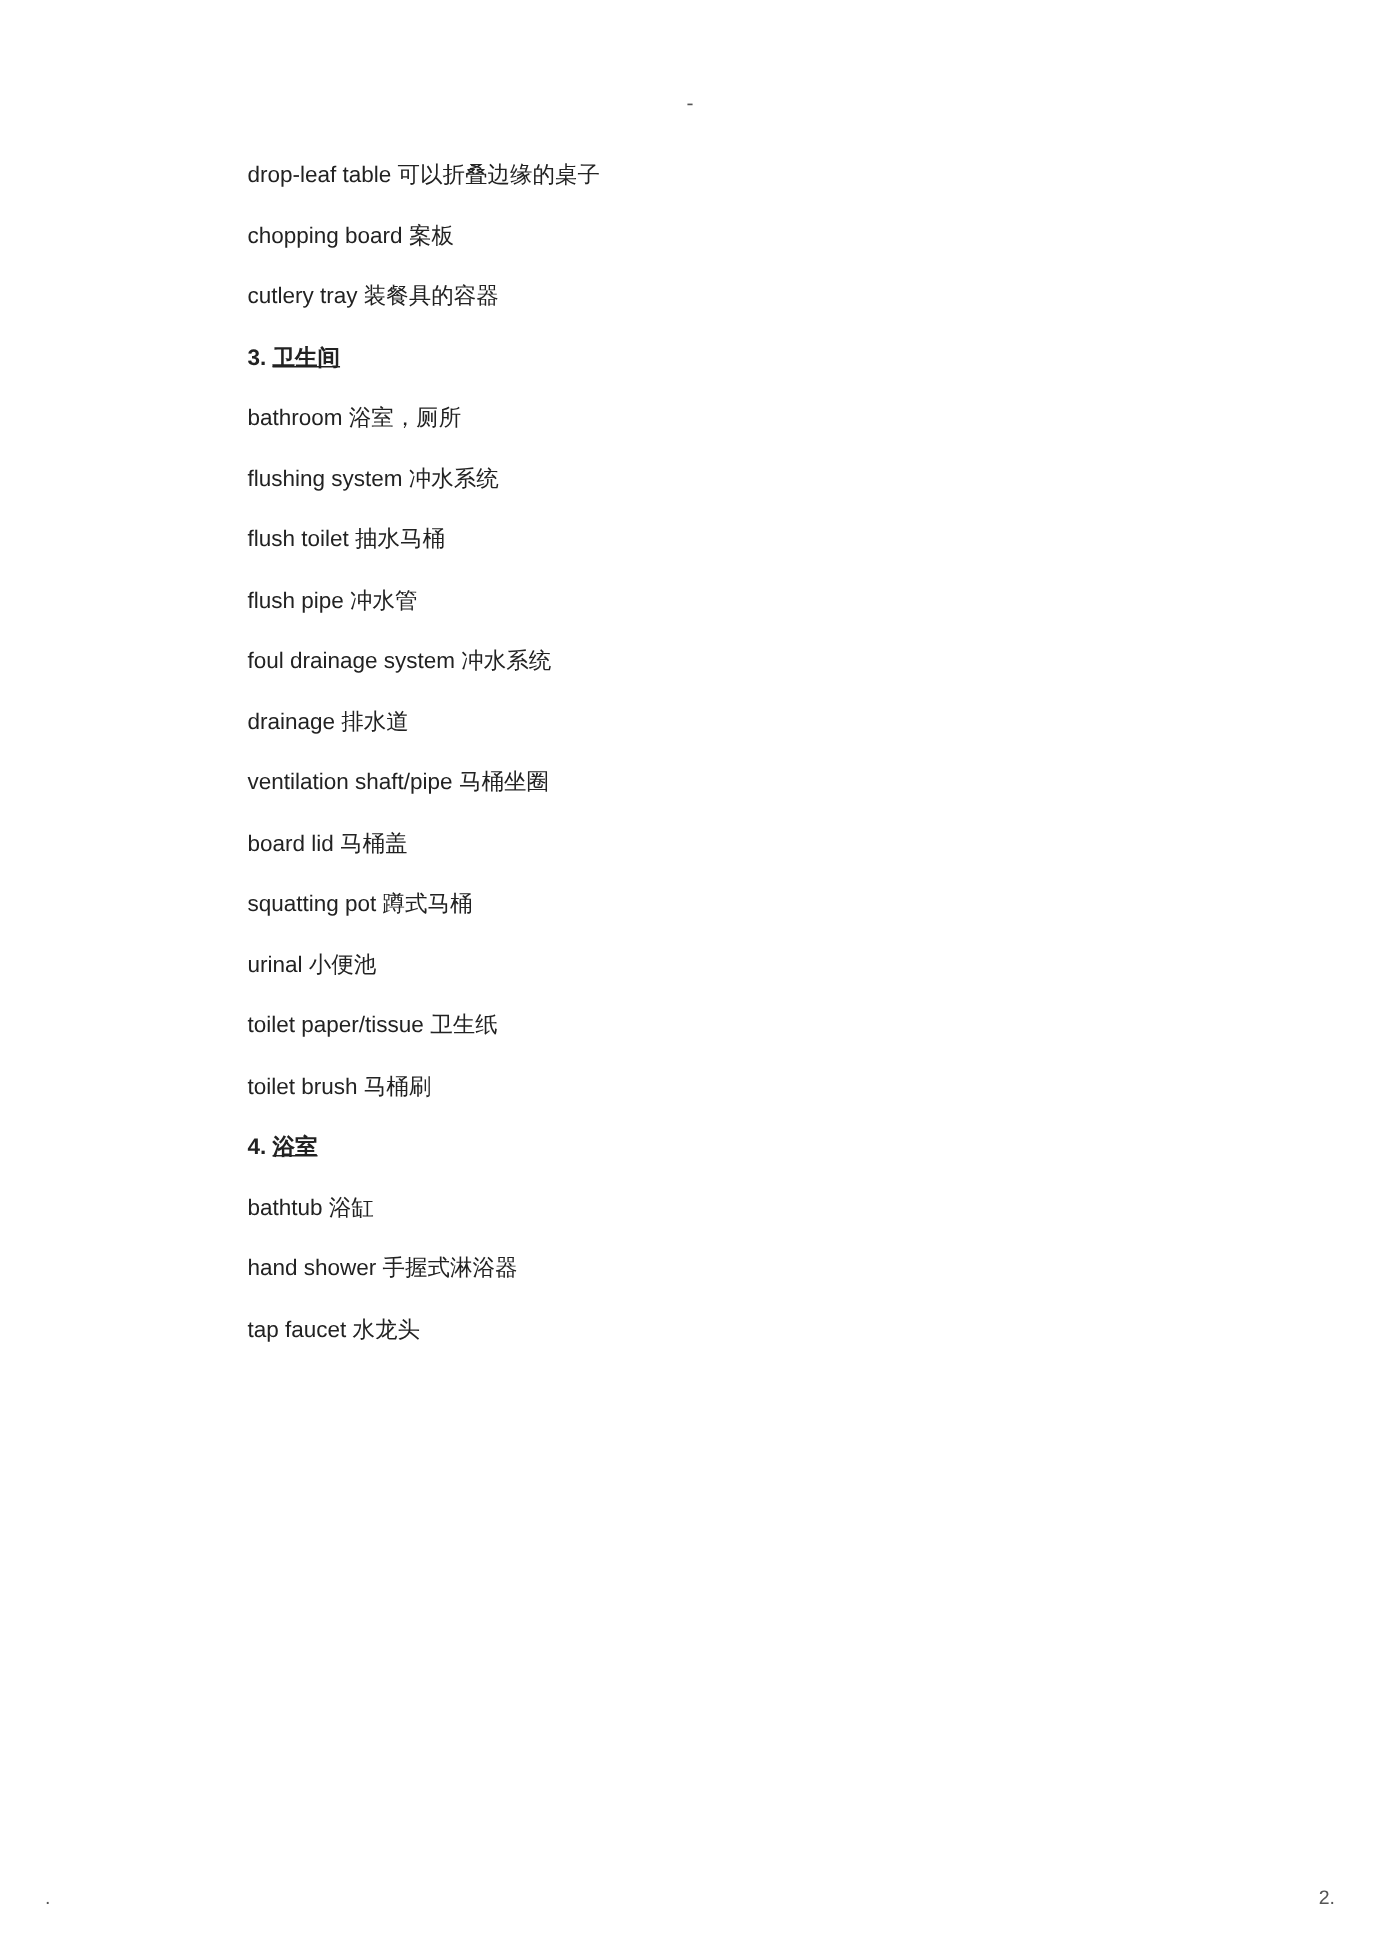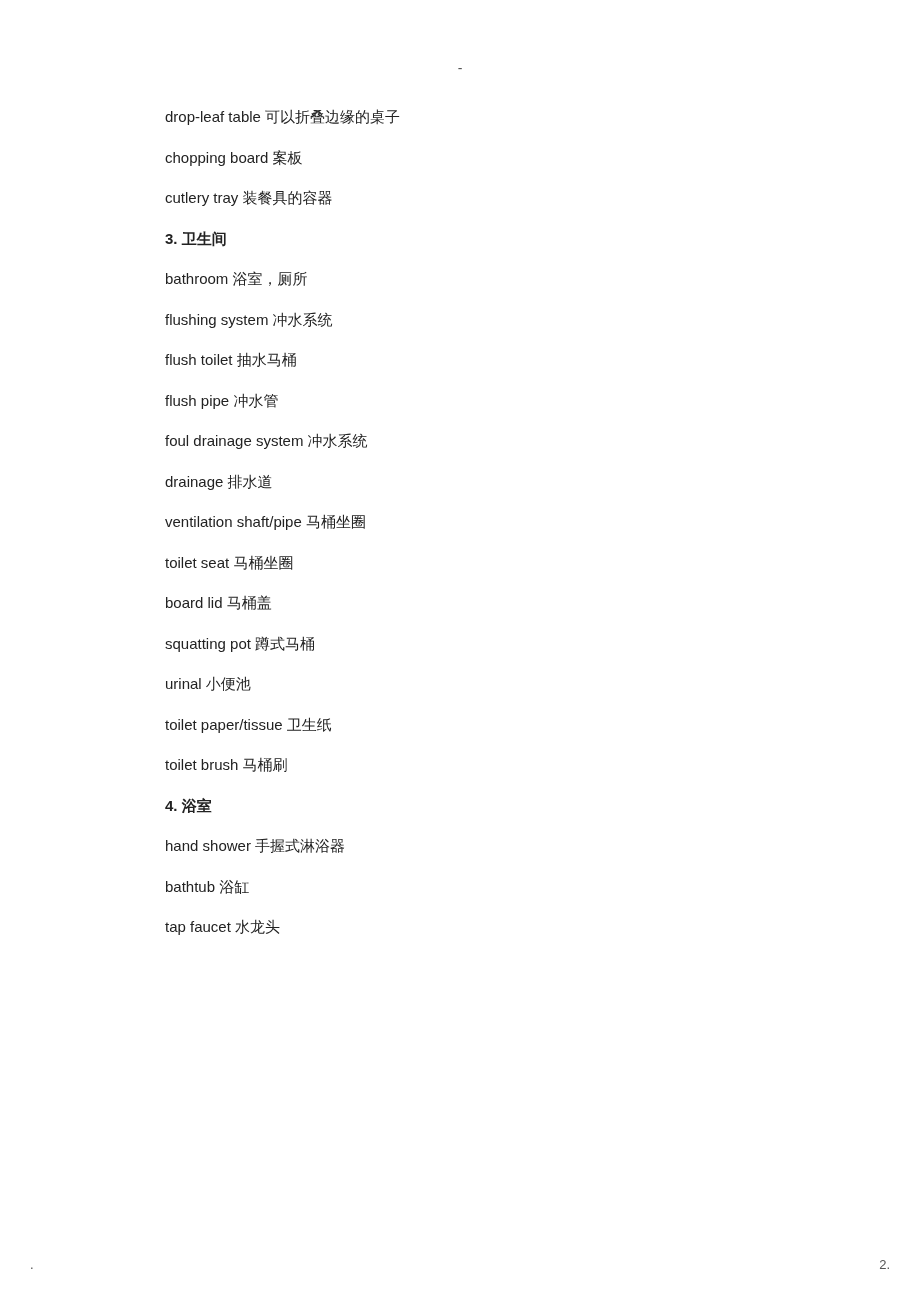--- a/index.html
+++ b/index.html
@@ -54,20 +54,21 @@
       left: 0;
       right: 0;
       display: flex;
       justify-content: space-between;
       padding: 0 30px;
       color: #555;
       font-size: 13px;
     }
 
     .underline {
+      text-decoration: underline;
     }
   </style>
 </head>
 <body>
 
 <div class="page-container">
 
   <div class="top-dash">
     <span>-</span>
   </div>
@@ -77,29 +78,28 @@
       <li><span>chopping board  </span><span>案板</span></li>
       <li><span>cutlery tray  </span><span>装餐具的容器</span></li>
       <li class="section-header"><span>3.  </span><span class="underline">卫生间</span></li>
       <li><span>bathroom  </span><span>浴室，厕所</span></li>
       <li><span>flushing system  </span><span>冲水系统</span></li>
       <li><span>flush toilet  </span><span>抽水马桶</span></li>
       <li><span>flush pipe  </span><span>冲水管</span></li>
       <li><span>foul drainage system  </span><span>冲水系统</span></li>
       <li><span>drainage  </span><span>排水道</span></li>
       <li><span>ventilation shaft/pipe  </span><span>马桶坐圈</span></li>
-      <li><span>toilet seat  </span><span>马桶坐圈</span></li>
       <li><span>board lid  </span><span>马桶盖</span></li>
       <li><span>squatting pot  </span><span>蹲式马桶</span></li>
       <li><span>urinal  </span><span>小便池</span></li>
       <li><span>toilet paper/tissue  </span><span>卫生纸</span></li>
       <li><span>toilet brush  </span><span>马桶刷</span></li>
       <li class="section-header"><span>4.  </span><span class="underline">浴室</span></li>
+      <li><span>bathtub  </span><span>浴缸</span></li>
       <li><span>hand shower  </span><span>手握式淋浴器</span></li>
-      <li><span>bathtub  </span><span>浴缸</span></li>
       <li><span>tap faucet  </span><span>水龙头</span></li>
     </ul>
 
   <div class="bottom-bar">
     <span>.</span>
     <span>2.</span>
   </div>
 
 </div>
 

